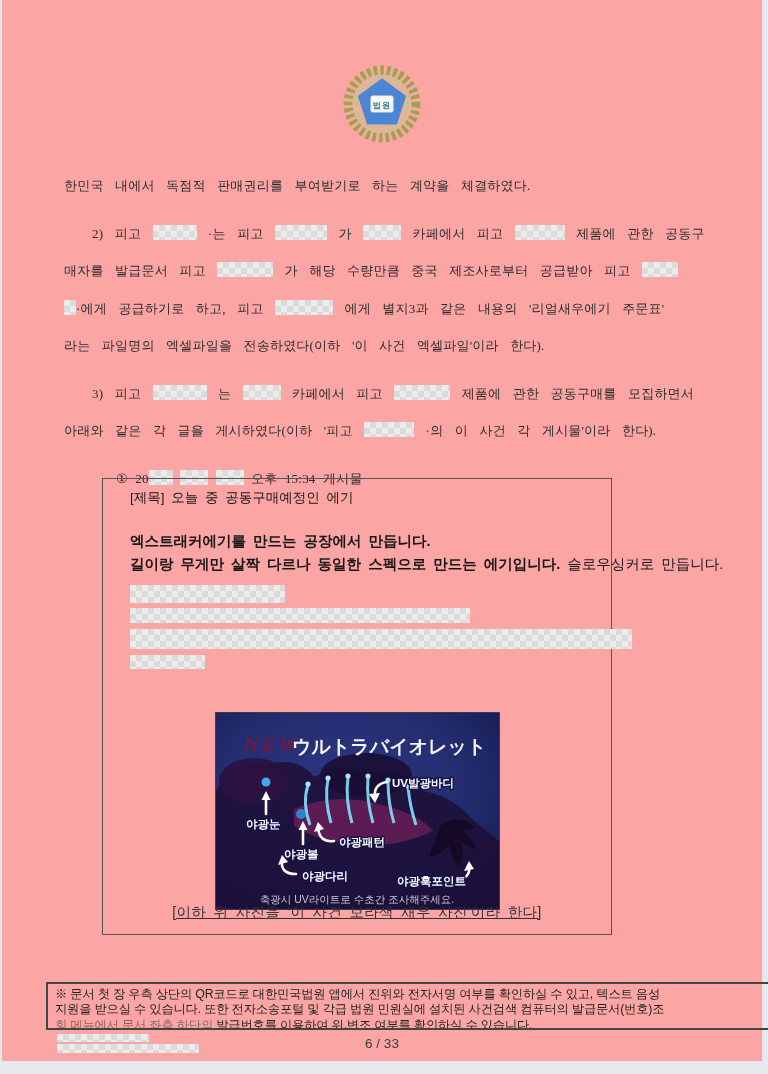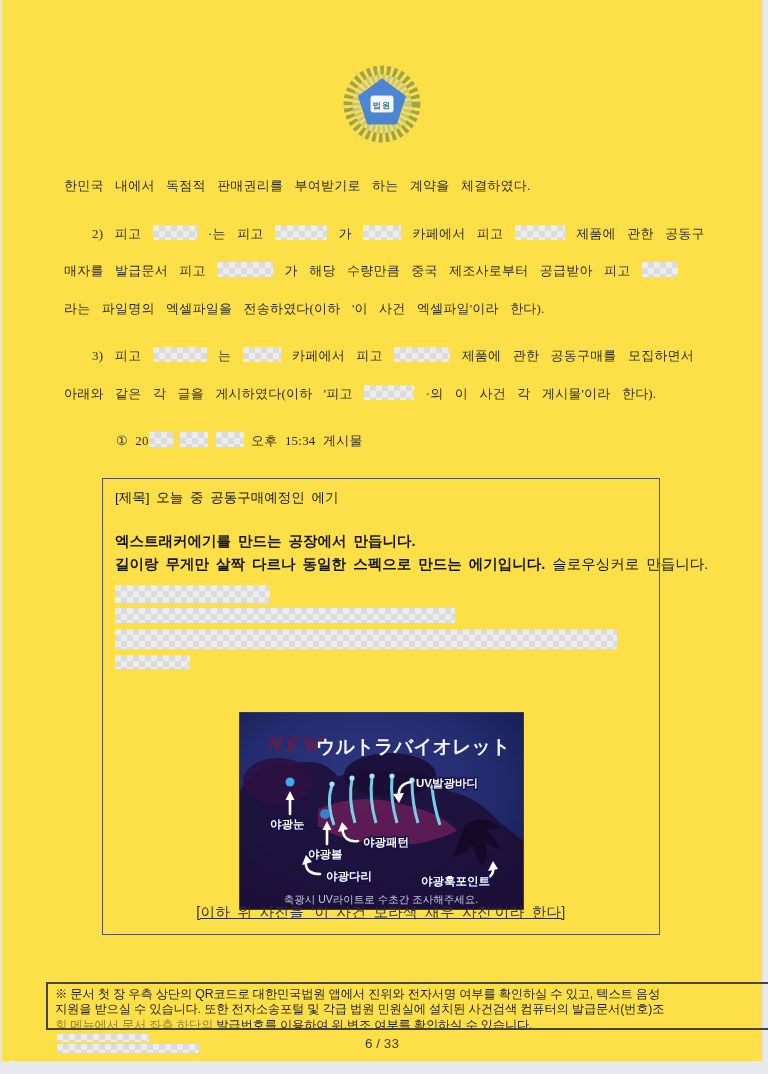--- a/index.html
+++ b/index.html
@@ -3,21 +3,21 @@
 <meta charset="utf-8">
 <style>
   html,body{margin:0;padding:0;}
   body{
     width:768px;height:1074px;position:relative;overflow:hidden;
     background:#e7e9ed;
     font-family:"Liberation Serif", serif;
   }
   .sheet{
     position:absolute;left:0;top:0;width:764px;height:1061px;
-    background:#fde047;
+    background:#fca5a5;
     border-left:2px solid #e3e5ea;border-right:2px solid #e3e5ea;
     box-sizing:border-box;
   }
   .bottom-strip{position:absolute;left:0;top:1061px;width:768px;height:13px;background:#e7e9ed;}
 
   
   .seal{position:absolute;top:64px;left:50%;transform:translateX(-50%);}
 
   
   .bodytext{position:absolute;top:167px;left:62px;width:645px;color:#2b2b2b;}
@@ -35,24 +35,24 @@
     background-image:
       linear-gradient(45deg, rgba(0,0,0,.07) 25%, transparent 25%, transparent 75%, rgba(0,0,0,.07) 75%),
       linear-gradient(45deg, rgba(0,0,0,.07) 25%, transparent 25%, transparent 75%, rgba(0,0,0,.07) 75%);
     background-position:0 0,6px 6px;
     background-size:12px 12px;
   }
   .inline-redact{display:inline-block;height:15px;vertical-align:-2px;border-radius:1px;}
 
   
   .postbox{
-    position:absolute;left:100px;top:478px;width:558px;height:457px;
+    position:absolute;left:100px;top:478px;width:510px;height:457px;
     border:1px solid #555;box-sizing:border-box;
     font-family:"Liberation Sans", sans-serif;color:#161616;
-    padding:10px 12px;
+    padding:10px 27px;
   }
   .postbox .title{font-size:13.5px;margin:0;word-spacing:3px;}
   .postbox .bold-line{font-size:14.5px;font-weight:bold;margin:0;line-height:23px;word-spacing:3px;white-space:nowrap;}
   .postbox .bold-line .tail{font-weight:normal;}
   .postbox .bold-block{margin-top:23px;}
   .redact-zone{margin-top:9px;}
   .redact-row{border-radius:1px;}
 
   .product-wrap{margin-top:44px;text-align:center;}
   .product{display:inline-block;width:283px;height:196px;box-shadow:0 0 0 1px #3a3a55;}
@@ -90,20 +90,21 @@
       <polygon points="39,14 62.5,31.3 53.5,59 24.5,59 15.5,31.3" fill="#4c86d2"></polygon>
       <rect x="28" y="31" width="22" height="16" rx="2" fill="#f7f7f2" stroke="#d8d8cc" stroke-width="0.5"></rect>
       <text x="39" y="43" text-anchor="middle" font-family="Liberation Sans, sans-serif" font-size="8" font-weight="bold" fill="#3f7d9c" letter-spacing="1">법원</text>
     </svg>
   </div>
 
   <div class="bodytext">
     <p><span>한민국 내에서 독점적 판매권리를 부여받기로 하는 계약을 체결하였다.</span></p>
     <p class="pstart indent"><span>2) 피고 </span><span class="pix inline-redact" style="width: 44px;"></span><span> ·는 피고 </span><span class="pix inline-redact" style="width: 52px;"></span><span> 가 </span><span class="pix inline-redact" style="width: 38px;"></span><span> 카페에서 피고 </span><span class="pix inline-redact" style="width: 50px;"></span><span> 제품에 관한 공동구</span></p>
     <p><span>매자를 발급문서 피고 </span><span class="pix inline-redact" style="width: 56px;"></span><span> 가 해당 수량만큼 중국 제조사로부터 공급받아 피고 </span><span class="pix inline-redact" style="width: 36px;"></span></p>
+    <p><span class="pix inline-redact" style="width: 12px;"></span><span>·에게 공급하기로 하고, 피고 </span><span class="pix inline-redact" style="width: 58px;"></span><span> 에게 별지3과 같은 내용의 '리얼새우에기 주문표'</span></p>
     <p><span>라는 파일명의 엑셀파일을 전송하였다(이하 '이 사건 엑셀파일'이라 한다).</span></p>
     <p class="pstart indent"><span>3) 피고 </span><span class="pix inline-redact" style="width: 54px;"></span><span> 는 </span><span class="pix inline-redact" style="width: 38px;"></span><span> 카페에서 피고 </span><span class="pix inline-redact" style="width: 56px;"></span><span> 제품에 관한 공동구매를 모집하면서</span></p>
     <p><span>아래와 같은 각 글을 게시하였다(이하 '피고 </span><span class="pix inline-redact" style="width: 50px;"></span><span> ·의 이 사건 각 게시물'이라 한다).</span></p>
     <p class="pstart numline"><span>① 20</span><span class="pix inline-redact" style="width: 24px;"></span><span> </span><span class="pix inline-redact" style="width: 28px;"></span><span> </span><span class="pix inline-redact" style="width: 28px;"></span><span> 오후 15:34 게시물</span></p>
   </div>
 
   <div class="postbox">
     <p class="title">[제목] 오늘 중 공동구매예정인 에기</p>
     <div class="bold-block">
       <p class="bold-line">엑스트래커에기를 만드는 공장에서 만듭니다.</p>

